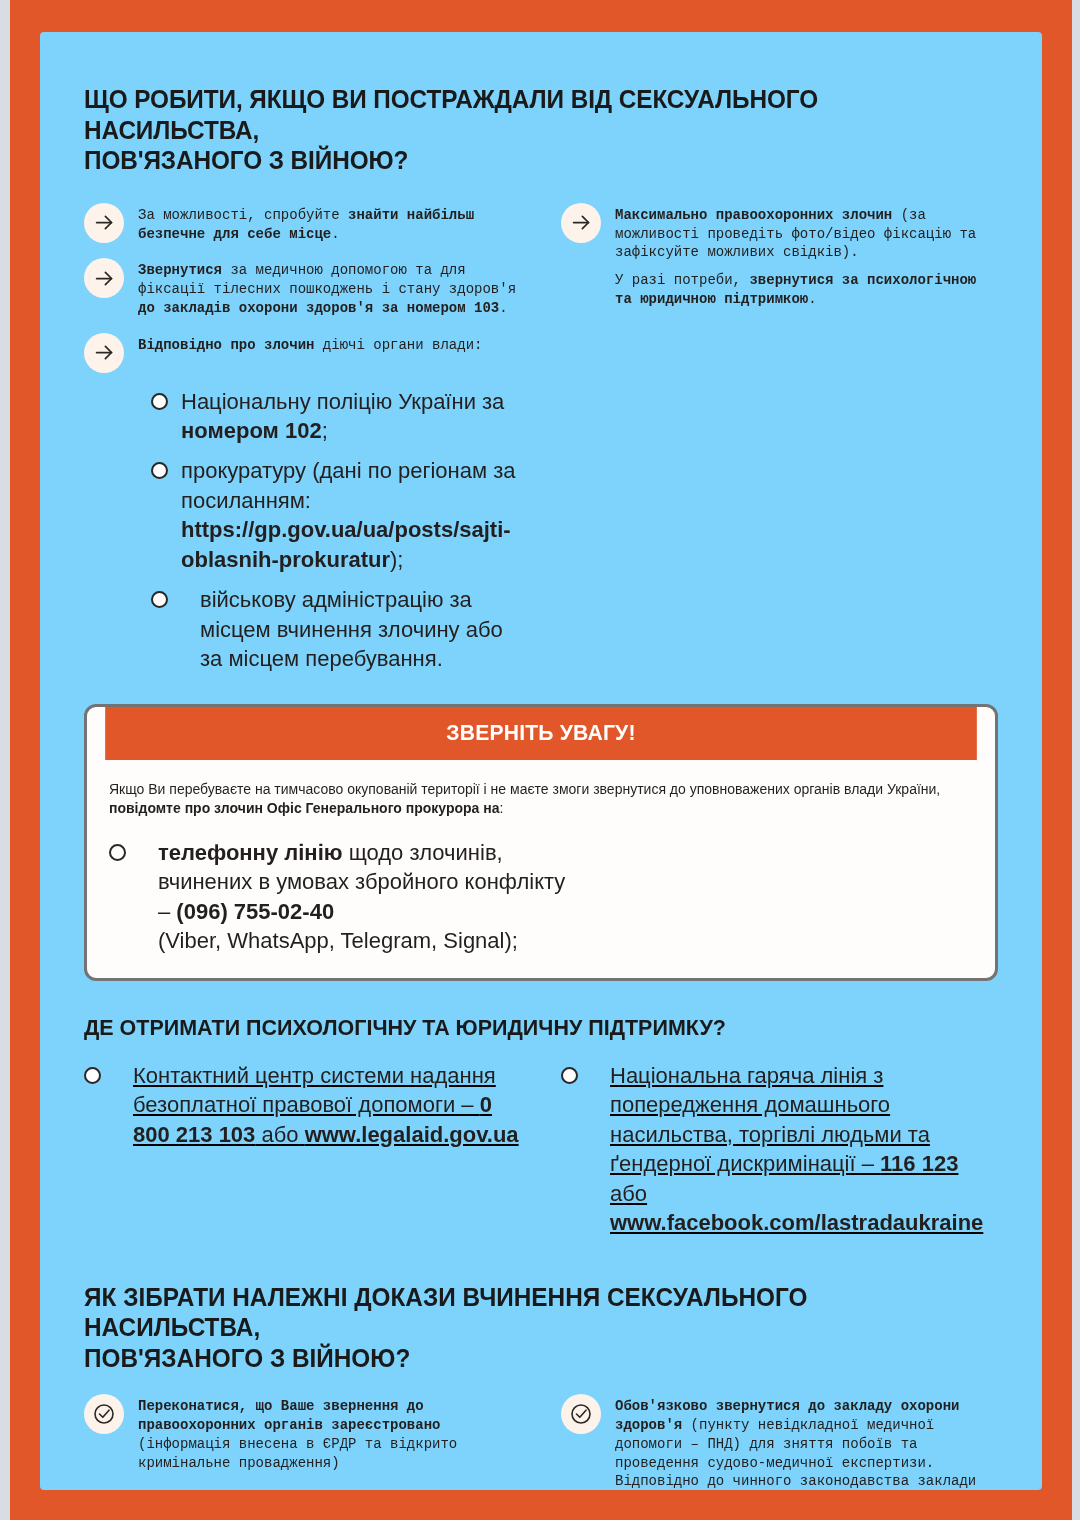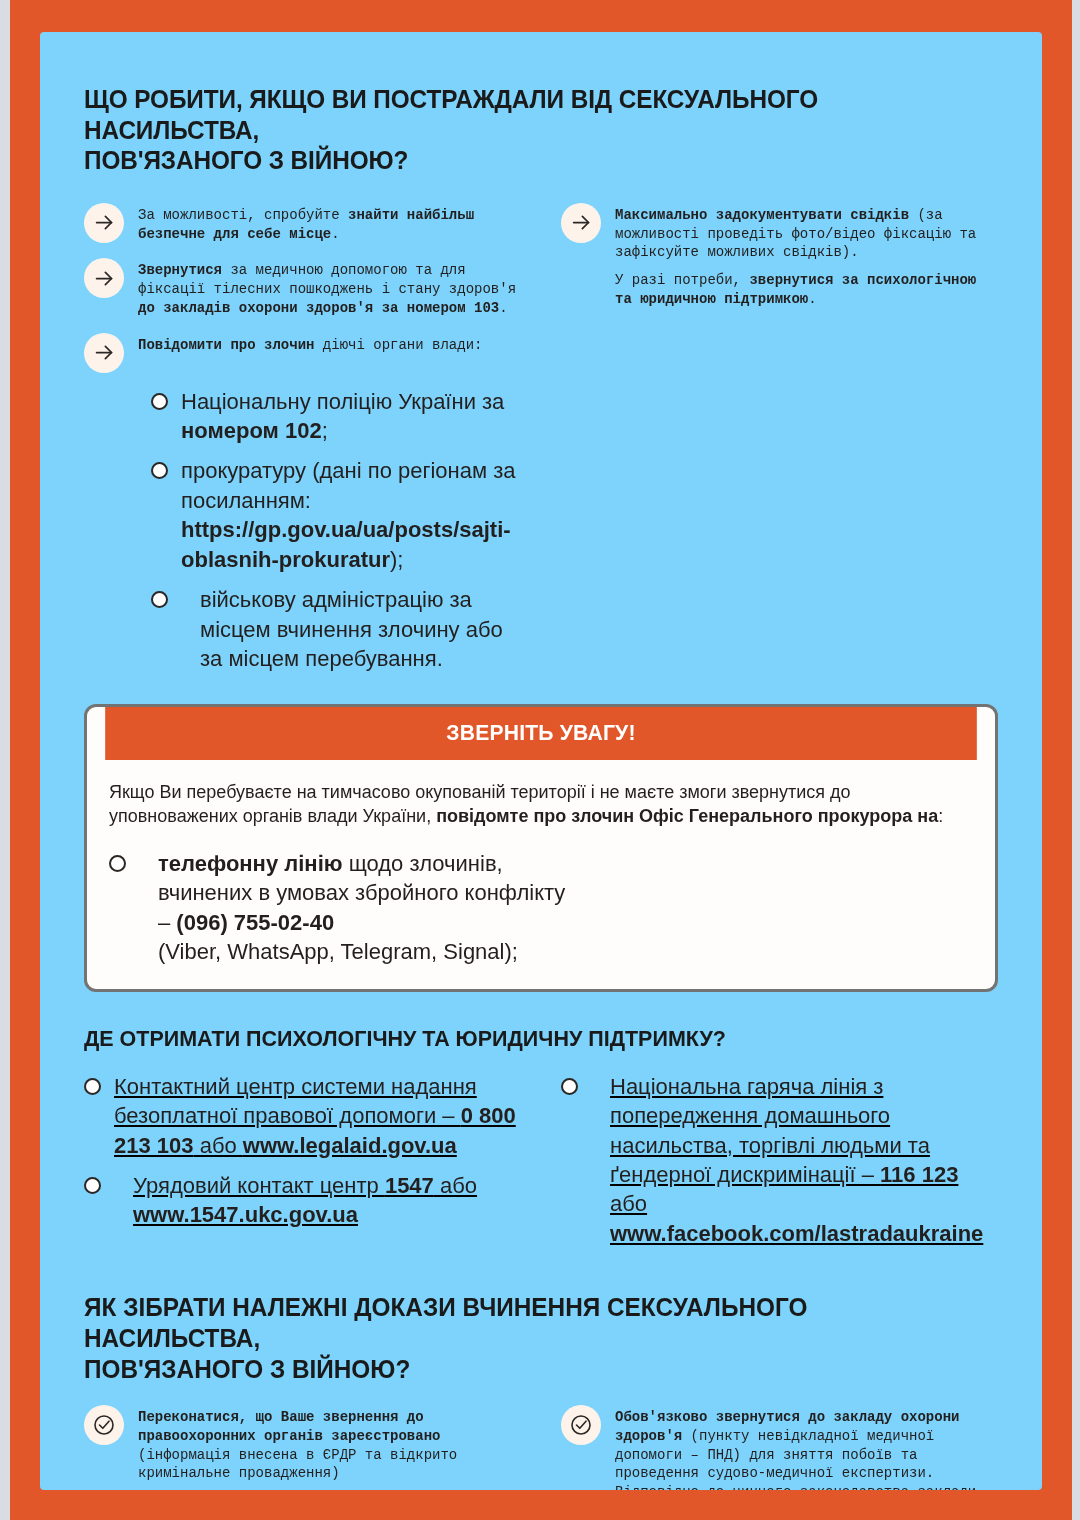--- a/index.html
+++ b/index.html
@@ -118,21 +118,21 @@
     color: #ffffff;
     text-align: center;
     font-size: 22px;
     font-weight: 700;
     letter-spacing: 0.2px;
     padding: 13px 10px 14px 10px;
     transform: scaleX(0.96);
   }
   .attention-body { padding: 20px 22px 22px 22px; }
   .attention-intro {
-    font-size: 18px;
+    font-size: 14px;
     line-height: 1.36;
     color: #231f1e;
     margin: 0 0 16px 0;
   }
   .attention-cols { display: flex; gap: 36px; }
   .attention-cols .col { width: 460px; }
 
   
   .support-title {
     font-size: 22.5px;
@@ -188,21 +188,21 @@
           <div class="badge-text"><b>Звернутися</b> за медичною допомогою та для фіксації тілесних пошкоджень і стану здоров'я <b>до закладів охорони здоров'я за номером 103</b>.</div>
         </div>
 
         <div class="badge-row">
           <span class="badge">
             <svg width="21" height="21" viewBox="0 0 24 24" fill="none" stroke="#2b2725" stroke-width="2" stroke-linecap="round" stroke-linejoin="round">
                 <line x1="3" y1="12" x2="20" y2="12"></line>
                 <polyline points="13,5 20,12 13,19"></polyline>
               </svg>
           </span>
-          <div class="badge-text"><b>Повідомити про злочин</b> діючі органи влади:</div>
+          <div class="badge-text"><b>Відповідно про злочин</b> діючі органи влади:</div>
         </div>
 
         <ul class="circ-list sub-list">
           <li class="circ-item">
             <span class="ring"></span>
             <span class="circ-text">Національну поліцію України за <b>номером 102</b>;</span>
           </li>
           <li class="circ-item">
             <span class="ring"></span>
             <span class="circ-text">прокуратуру (дані по регіонам за посиланням: <b>https://gp.gov.ua/ua/posts/sajti-oblasnih-prokuratur</b>);</span>
@@ -216,21 +216,21 @@
 
       <div class="col">
         <div class="badge-row">
           <span class="badge">
             <svg width="21" height="21" viewBox="0 0 24 24" fill="none" stroke="#2b2725" stroke-width="2" stroke-linecap="round" stroke-linejoin="round">
                 <line x1="3" y1="12" x2="20" y2="12"></line>
                 <polyline points="13,5 20,12 13,19"></polyline>
               </svg>
           </span>
           <div class="badge-text">
-            <p><b>Максимально задокументувати свідків</b> (за можливості проведіть фото/відео фіксацію та зафіксуйте можливих свідків).</p>
+            <p><b>Максимально правоохоронних злочин</b> (за можливості проведіть фото/відео фіксацію та зафіксуйте можливих свідків).</p>
             <p>У разі потреби, <b>звернутися за психологічною та юридичною підтримкою</b>.</p>
           </div>
         </div>
       </div>
     </div>
 
     <div class="attention">
       <div class="attention-header">ЗВЕРНІТЬ УВАГУ!</div>
       <div class="attention-body">
         <p class="attention-intro">Якщо Ви перебуваєте на тимчасово окупованій території і не маєте змоги звернутися до уповноважених органів влади України, <b>повідомте про злочин Офіс Генерального прокурора на</b>:</p>
@@ -248,24 +248,20 @@
     </div>
 
     <h2 class="support-title">ДЕ ОТРИМАТИ ПСИХОЛОГІЧНУ ТА ЮРИДИЧНУ ПІДТРИМКУ?</h2>
     <div class="support-cols">
       <div class="col">
         <ul class="circ-list">
           <li class="circ-item">
             <span class="ring"></span>
             <span class="circ-text">Контактний центр системи надання безоплатної правової допомоги – <b>0 800 213 103</b> або <b>www.legalaid.gov.ua</b></span>
           </li>
-          <li class="circ-item">
-            <span class="ring"></span>
-            <span class="circ-text">Урядовий контакт центр <b>1547</b> або <b>www.1547.ukc.gov.ua</b></span>
-          </li>
         </ul>
       </div>
       <div class="col">
         <ul class="circ-list">
           <li class="circ-item">
             <span class="ring"></span>
             <span class="circ-text">Національна гаряча лінія з попередження домашнього насильства, торгівлі людьми та ґендерної дискримінації – <b>116 123</b> або <b>www.facebook.com/lastradaukraine</b></span>
           </li>
         </ul>
       </div>

